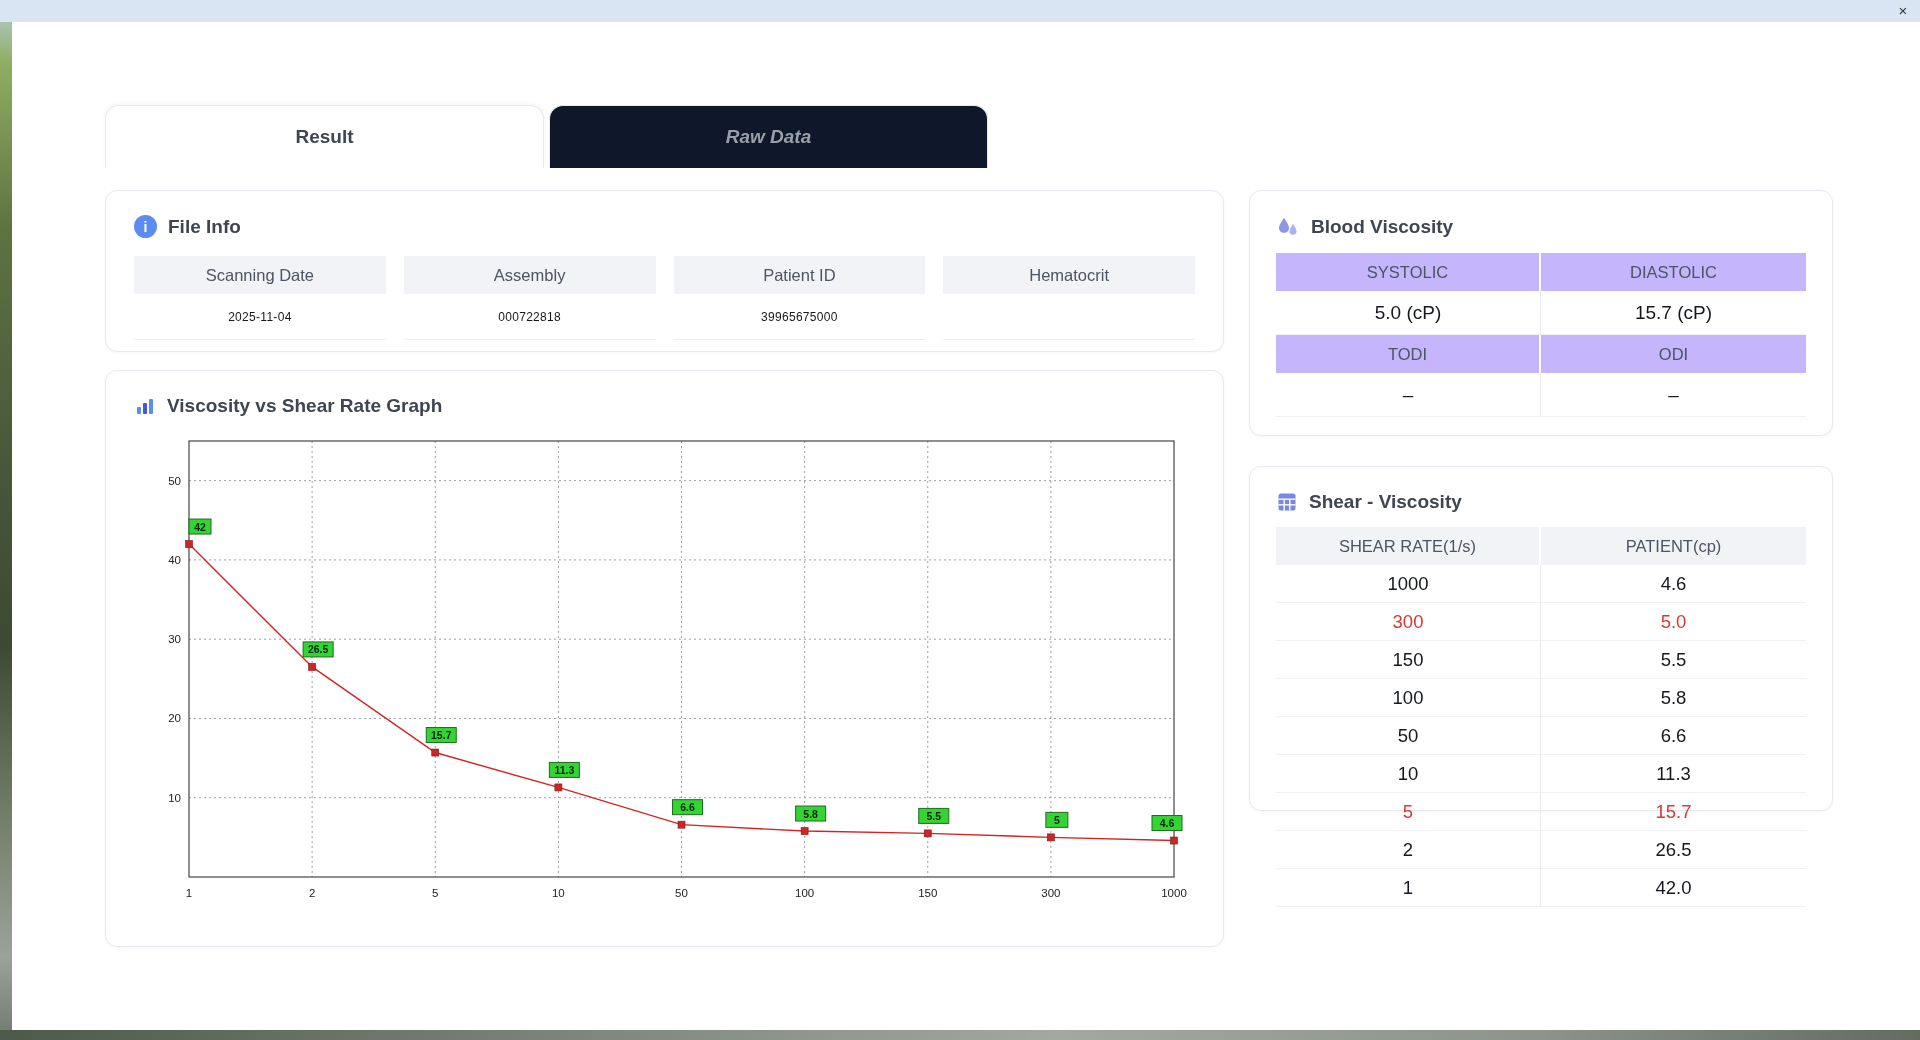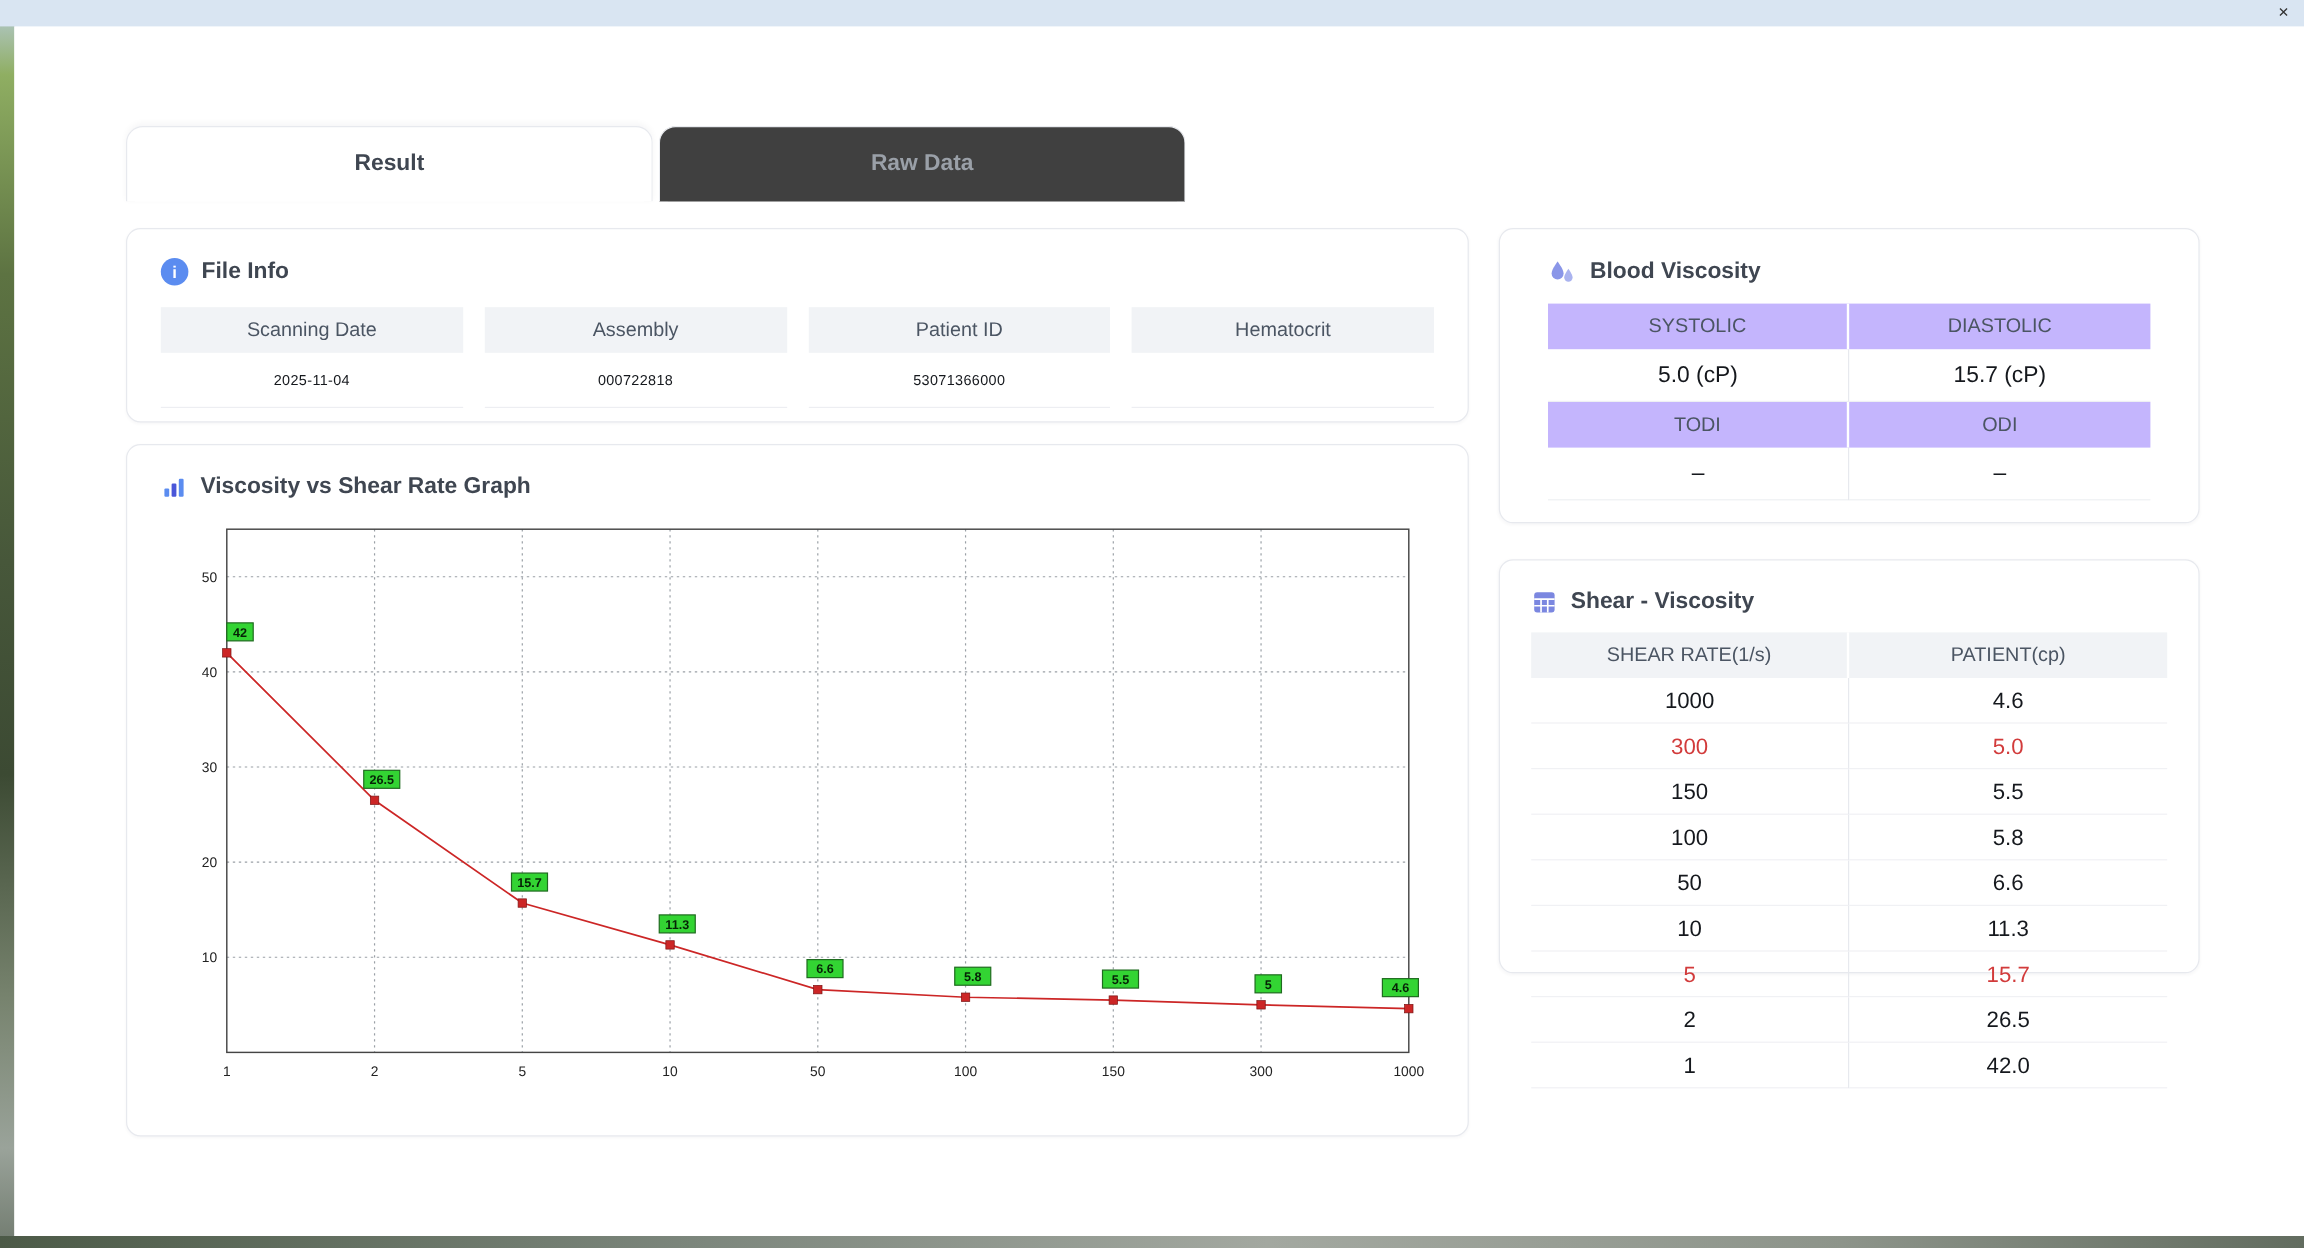--- a/index.html
+++ b/index.html
@@ -26,21 +26,21 @@
   .logo { display:flex; align-items:center; gap:10px; }
   .logo-text { font-size:31px; color:#a6aab0; font-weight:500; letter-spacing:.5px; }
   .logo-u { color:#7fb43e; font-weight:700; }
   .app-title { font-size:25px; font-weight:700; color:#4a56d8; letter-spacing:.5px; }
 
   .tabs { display:flex; gap:5px; margin-top:25px; }
   .tab { width:439px; height:63px; display:flex; align-items:center; justify-content:center;
     font-size:19px; font-weight:700; border-radius:14px 14px 0 0; cursor:pointer; }
   .tab.active { background:#fff; color:#3f4651; border:1px solid #e7e9ee; border-bottom:none;
     box-shadow:0 -2px 5px rgba(16,24,40,.04); }
-  .tab.inactive { background:#404040; color:#9aa0a8; border:1px solid #e9ebef; border-bottom:none; }
+  .tab.inactive { background:#0f172a; color:#9aa0a8; border:1px solid #e9ebef; border-bottom:none;font-style:italic; }
 
   .content { display:flex; gap:25px; margin-top:22px; }
   .col-left { width:1119px; display:flex; flex-direction:column; gap:18px; }
   .col-right { flex:1; display:flex; flex-direction:column; gap:30px; }
 
   .card { background:#fff; border:1px solid #e7e9ee; border-radius:12px; box-shadow:0 1px 3px rgba(16,24,40,.04); }
 
   .card-title { display:flex; align-items:center; gap:11px; font-size:19px; font-weight:700; color:#3f4651; }
   .icon-badge { flex:0 0 auto; display:flex; align-items:center; justify-content:center; }
   .info-icon { width:23px; height:23px; border-radius:50%; background:#5b8cf0; color:#fff;
@@ -49,21 +49,21 @@
   .file-info { padding:24px 28px 26px; height:162px; }
   .fields { display:grid; grid-template-columns:repeat(4,1fr); gap:18px; margin-top:18px; }
   .field-label { background:#f1f3f6; height:38px; display:flex; align-items:center; justify-content:center;
     font-size:16.5px; color:#4b5563; }
   .field-value { height:46px; display:flex; align-items:center; justify-content:center;
     font-size:12px; color:#15181d; border-bottom:1px solid #edeef2; letter-spacing:.3px; }
 
   .graph-card { padding:24px 28px 14px; height:577px; }
   #chart { display:block; margin-top:8px; font-family:"Liberation Sans", sans-serif; }
 
-  .bv-card { padding:24px 40px 16px; height:246px; }
+  .bv-card { padding:24px 26px 16px; height:246px; }
   .bv-table { margin-top:14px; }
   .bv-row { display:grid; grid-template-columns:1fr 1fr; }
   .bv-row.head > div { background:#c4b5fd; height:38px; display:flex; align-items:center; justify-content:center;
     font-size:16.5px; color:#4b5563; }
   .bv-row.head > div:first-child { border-right:2px solid #fff; }
   .bv-row.vals > div { height:44px; display:flex; align-items:center; justify-content:center;
     font-size:19px; color:#15181d; border-bottom:1px solid #eef0f3; }
   .bv-row.vals > div:first-child { border-right:1px solid #e7e9ee; }
 
   .shear-card { padding:24px 26px 22px; height:345px; }
@@ -114,21 +114,21 @@
               <div>
                 <div class="field-label">Scanning Date</div>
                 <div class="field-value">2025-11-04</div>
               </div>
               <div>
                 <div class="field-label">Assembly</div>
                 <div class="field-value">000722818</div>
               </div>
               <div>
                 <div class="field-label">Patient ID</div>
-                <div class="field-value">53071366000</div>
+                <div class="field-value">39965675000</div>
               </div>
               <div>
                 <div class="field-label">Hematocrit</div>
                 <div class="field-value"></div>
               </div>
             </div>
         </div>
 
         <div class="card graph-card">
           <div class="card-title">

